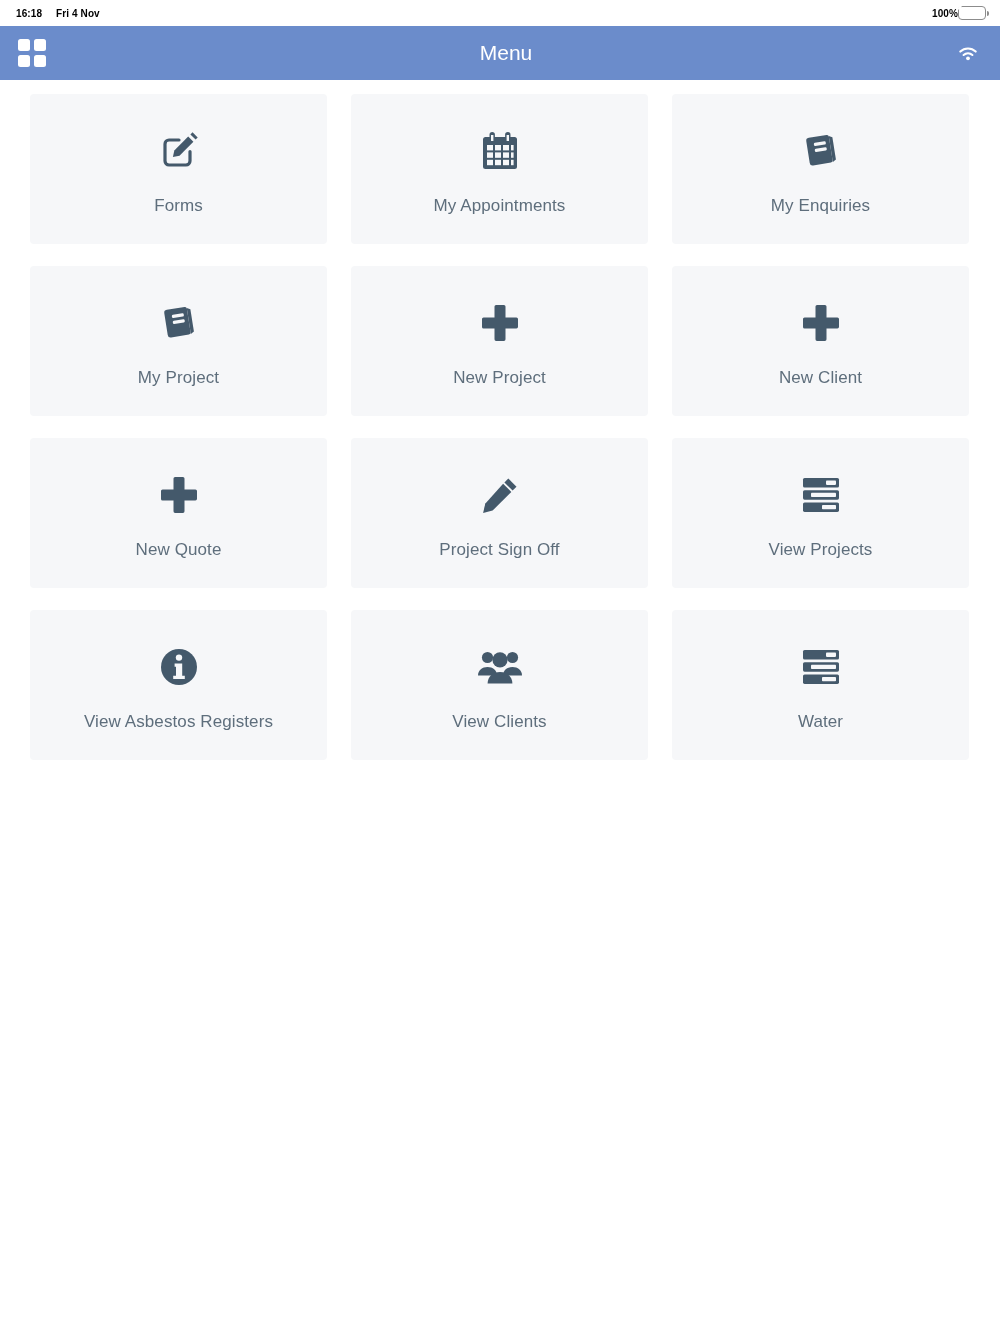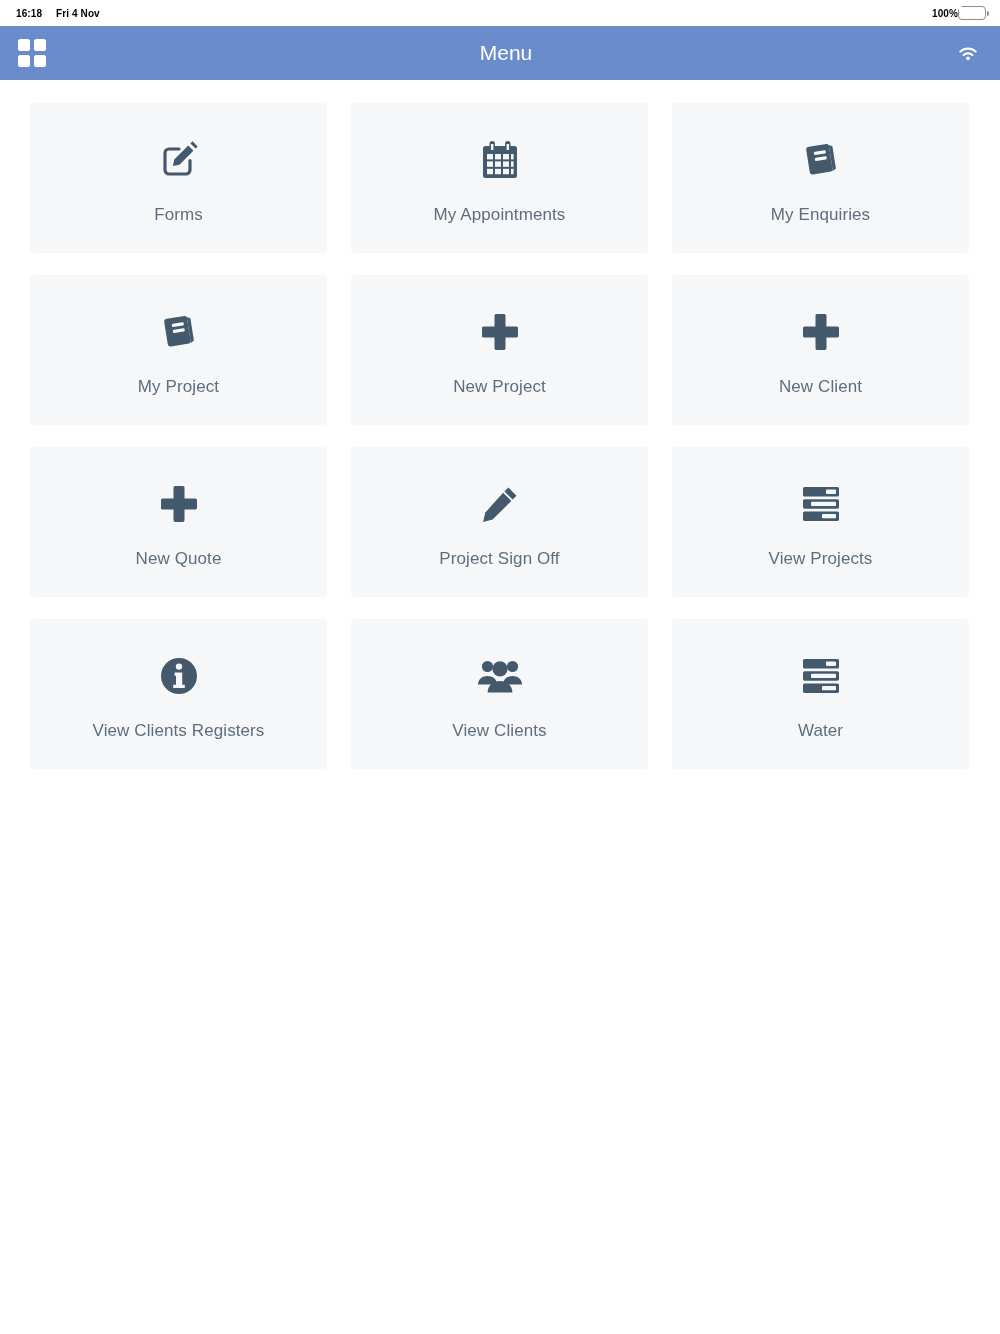--- a/index.html
+++ b/index.html
@@ -87,21 +87,21 @@
     pointer-events: none;
     margin-left: 12px;
   }
   .wifi-icon { width: 24px; height: 18px; position: relative; z-index: 2; }
 
   
   .menu-grid {
     display: grid;
     grid-template-columns: repeat(3, 297px);
     gap: 22px 24px;
-    padding: 23px 30px;
+    padding: 14px 30px;
   }
   .tile {
     height: 150px;
     background: #f6f7f9;
     border-radius: 4px;
     display: flex;
     flex-direction: column;
     align-items: center;
     justify-content: center;
     cursor: pointer;
@@ -268,21 +268,21 @@
       <div class="tile-label">View Projects</div>
     </div>
     <div class="tile">
       <div class="tile-icon">
         <svg width="44" height="44" viewBox="0 0 44 44">
         <circle cx="22" cy="22" r="18" fill="#44596b"></circle>
         <circle cx="22" cy="12.6" r="3.2" fill="#f6f7f9"></circle>
         <path d="M17.6 18.6h7.6v12.1h2.6v3.2H16.2v-3.2h2.8V21.8h-1.4z" fill="#f6f7f9"></path>
       </svg>
       </div>
-      <div class="tile-label">View Clients Registers</div>
+      <div class="tile-label">View Asbestos Registers</div>
     </div>
     <div class="tile">
       <div class="tile-icon">
         <svg width="46" height="40" viewBox="0 0 46 40">
         <circle cx="10.5" cy="10.5" r="5.6" fill="#44596b"></circle>
         <path d="M1 28.5c0-5.2 4.3-8.4 9.5-8.4s9.5 3.2 9.5 8.4z" fill="#44596b"></path>
         <circle cx="35.5" cy="10.5" r="5.6" fill="#44596b"></circle>
         <path d="M26 28.5c0-5.2 4.3-8.4 9.5-8.4S45 23.3 45 28.5z" fill="#44596b"></path>
         <circle cx="23" cy="12.8" r="7.6" fill="#44596b"></circle>
         <path d="M10.6 36.5c0-7 5.6-11.4 12.4-11.4s12.4 4.4 12.4 11.4z" fill="#44596b"></path>

